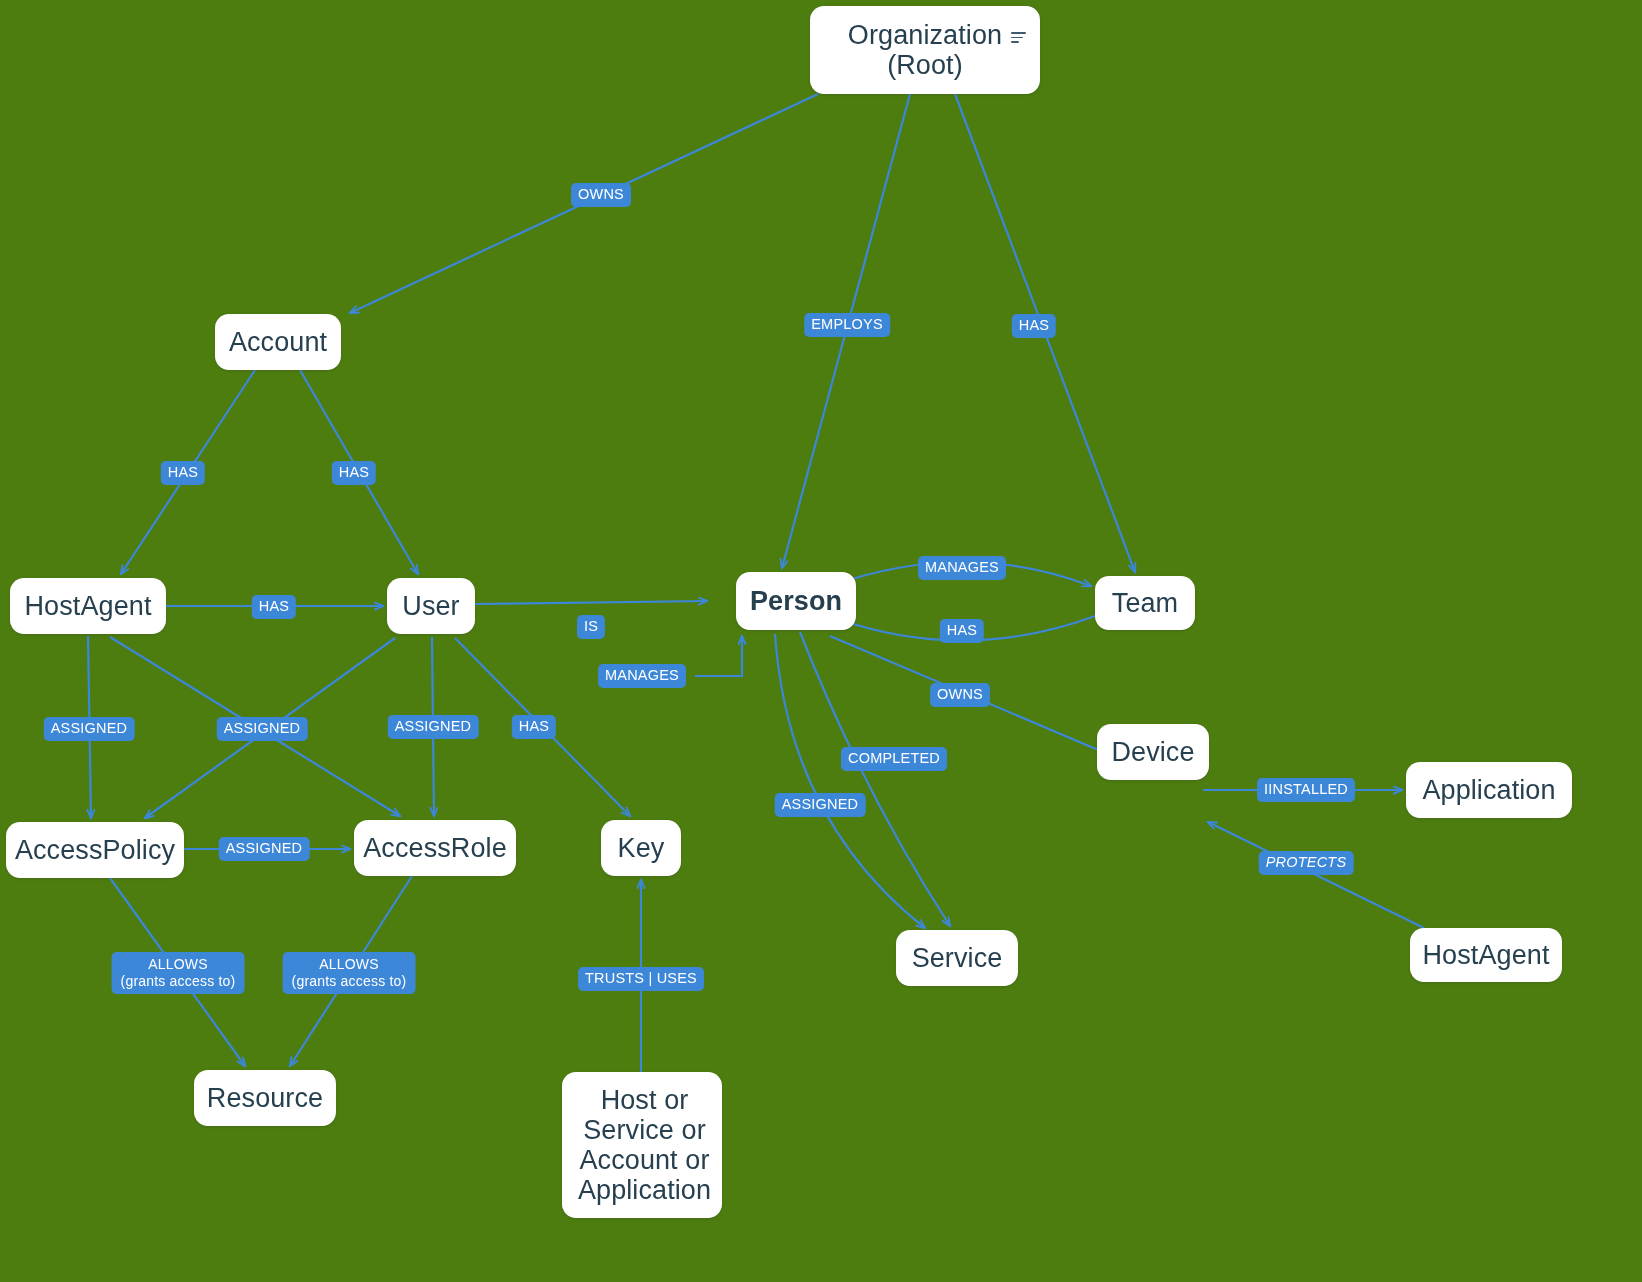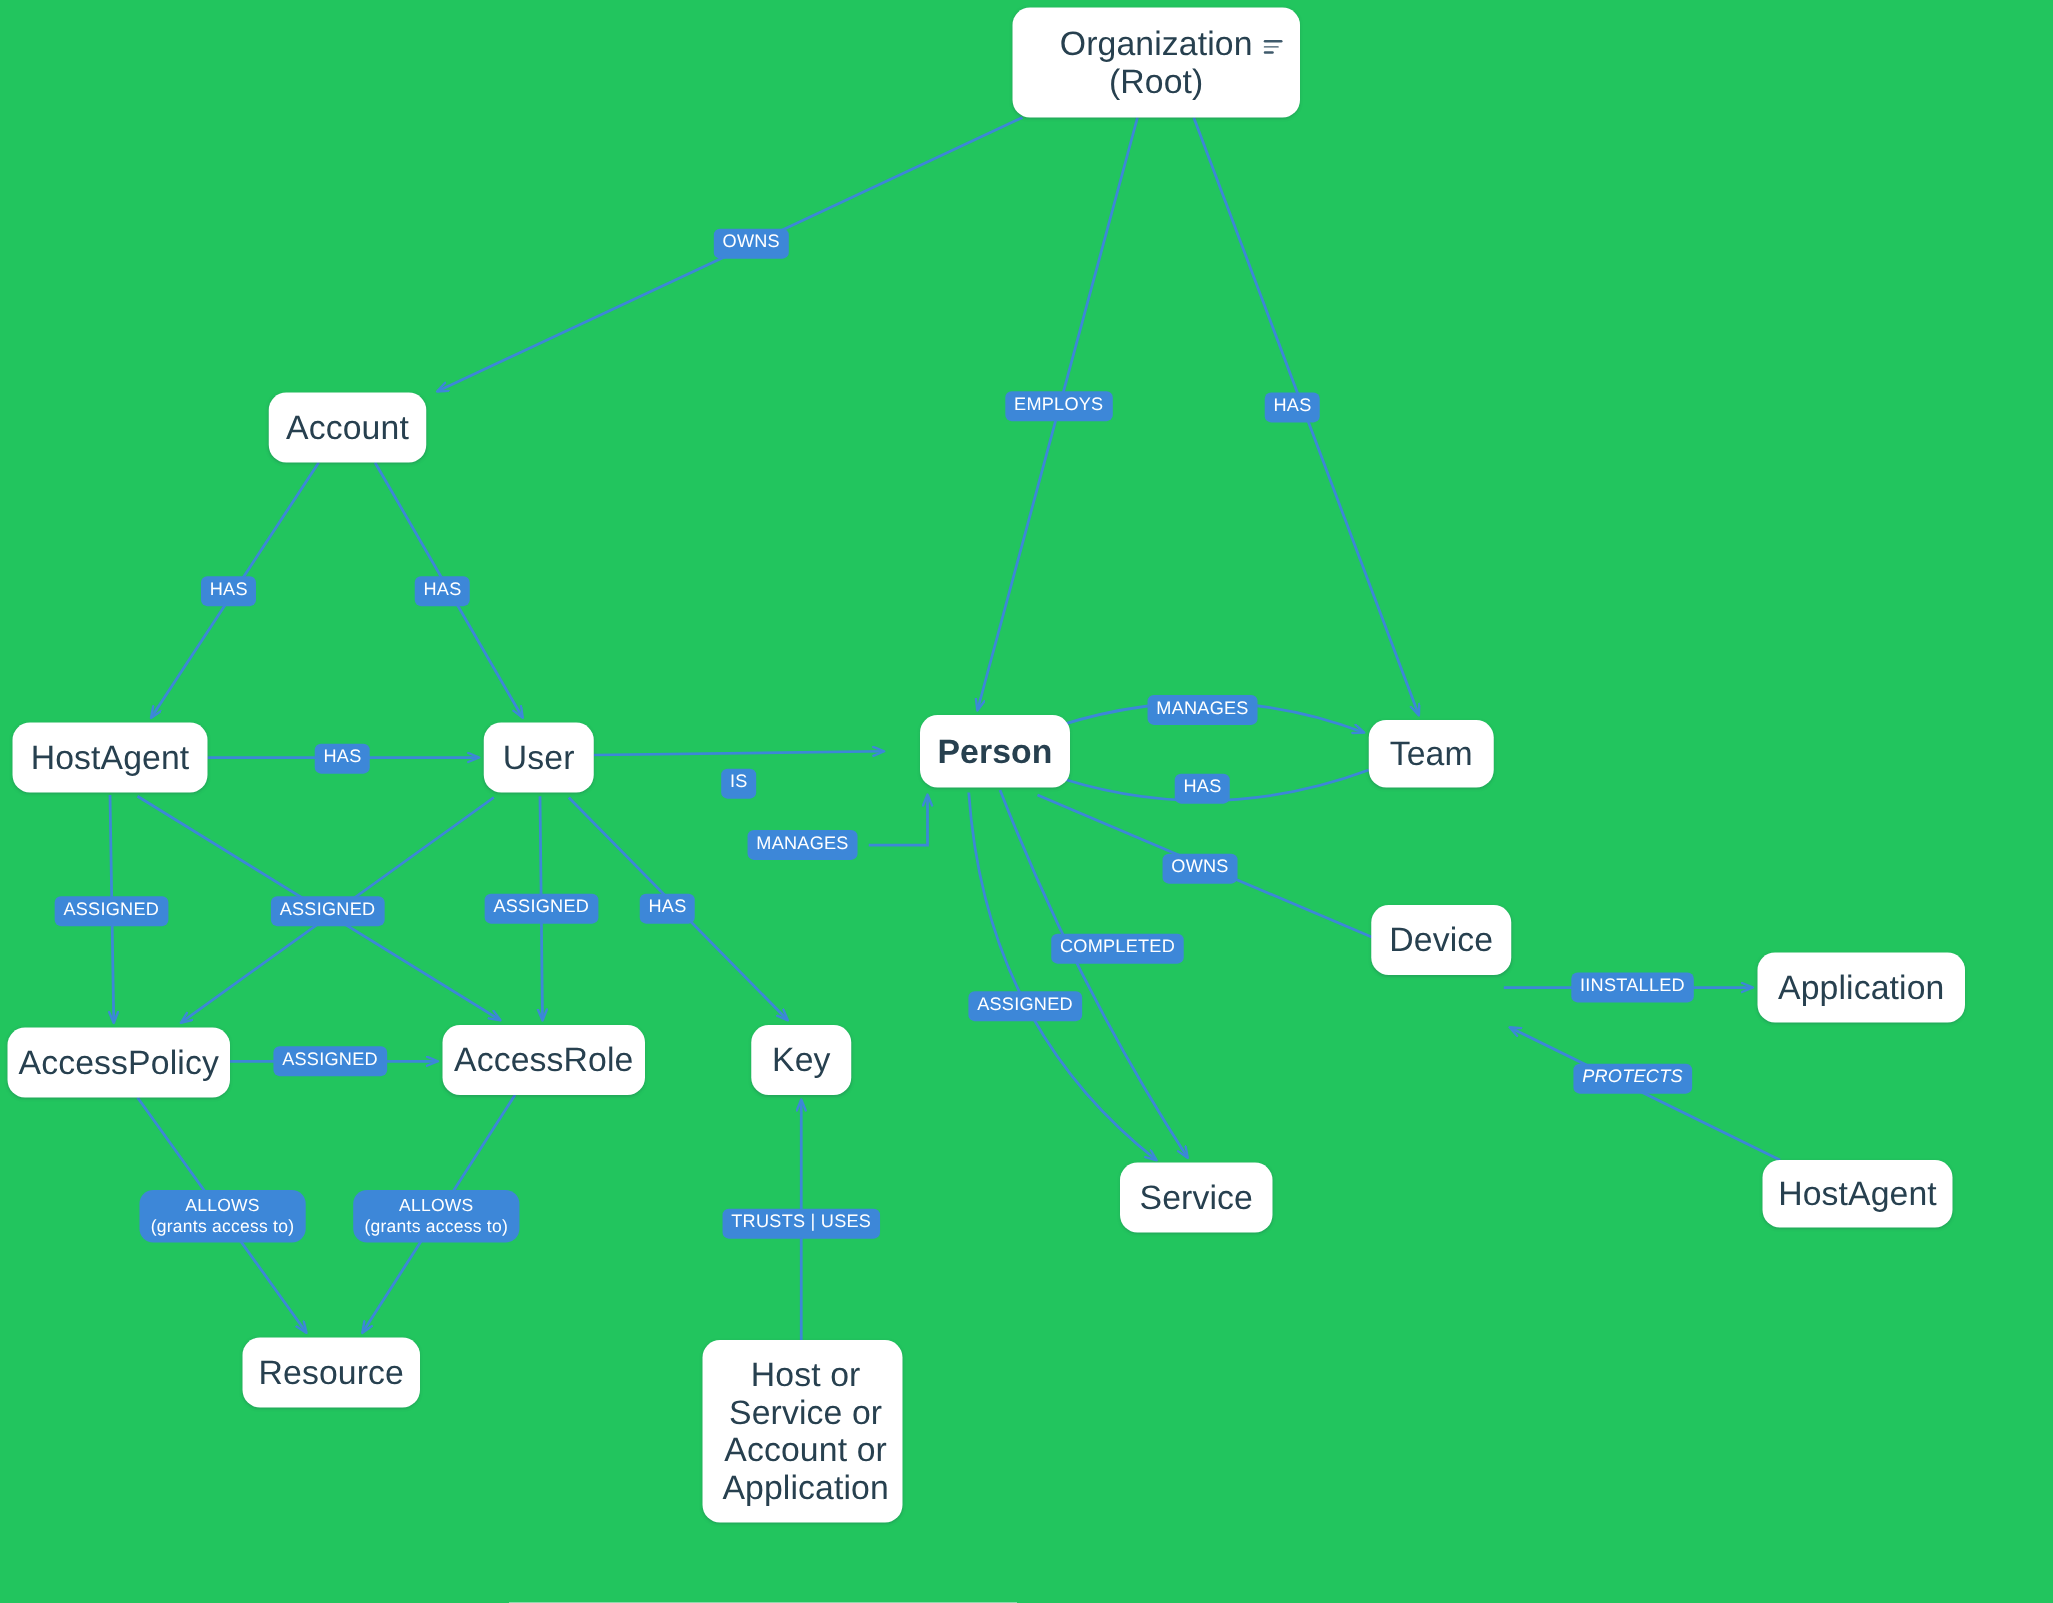--- a/index.html
+++ b/index.html
@@ -9,21 +9,21 @@
     background: #e5e9ec;
   }
   body {
     font-family: "Liberation Sans", sans-serif;
     -webkit-font-smoothing: antialiased;
   }
   #canvas {
     position: relative;
     width: 1642px;
     height: 1282px;
-    background: #22c55e;
+    background: #4d7c0f;
     overflow: hidden;
   }
   #edge-layer {
     position: absolute;
     left: 0; top: 0;
     width: 1642px;
     height: 1282px;
     pointer-events: none;
   }
   .node {
@@ -79,21 +79,20 @@
     padding: 3px 7px 4px 7px;
     text-align: center;
     white-space: pre-line;
     transform: translate(-50%, -50%);
     box-sizing: border-box;
     letter-spacing: 0.2px;
   }
   .edge-label.two-line {
     font-size: 14px;
     padding: 4px 9px 5px 9px;
-    border-radius: 11px;
   }
 </style>
 </head>
 <body>
 
 <div id="canvas">
 
   <svg id="edge-layer" viewBox="0 0 1642 1282" width="1642" height="1282">
     <defs>
       <marker id="arrow" markerWidth="11" markerHeight="11" refX="9.2" refY="4.2" orient="auto" markerUnits="userSpaceOnUse">

